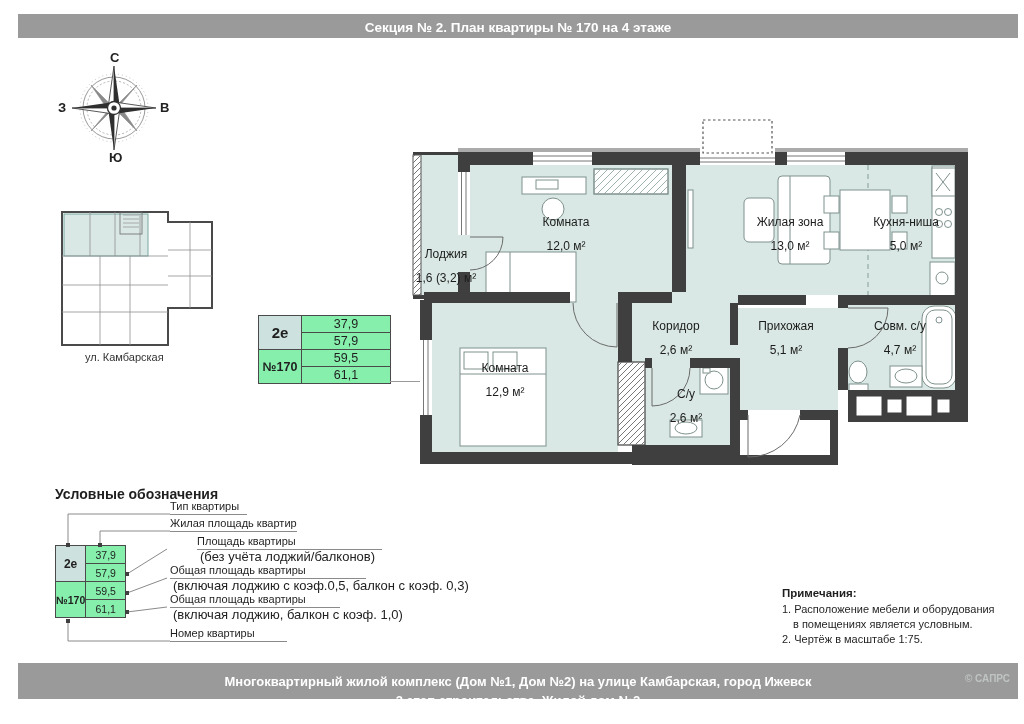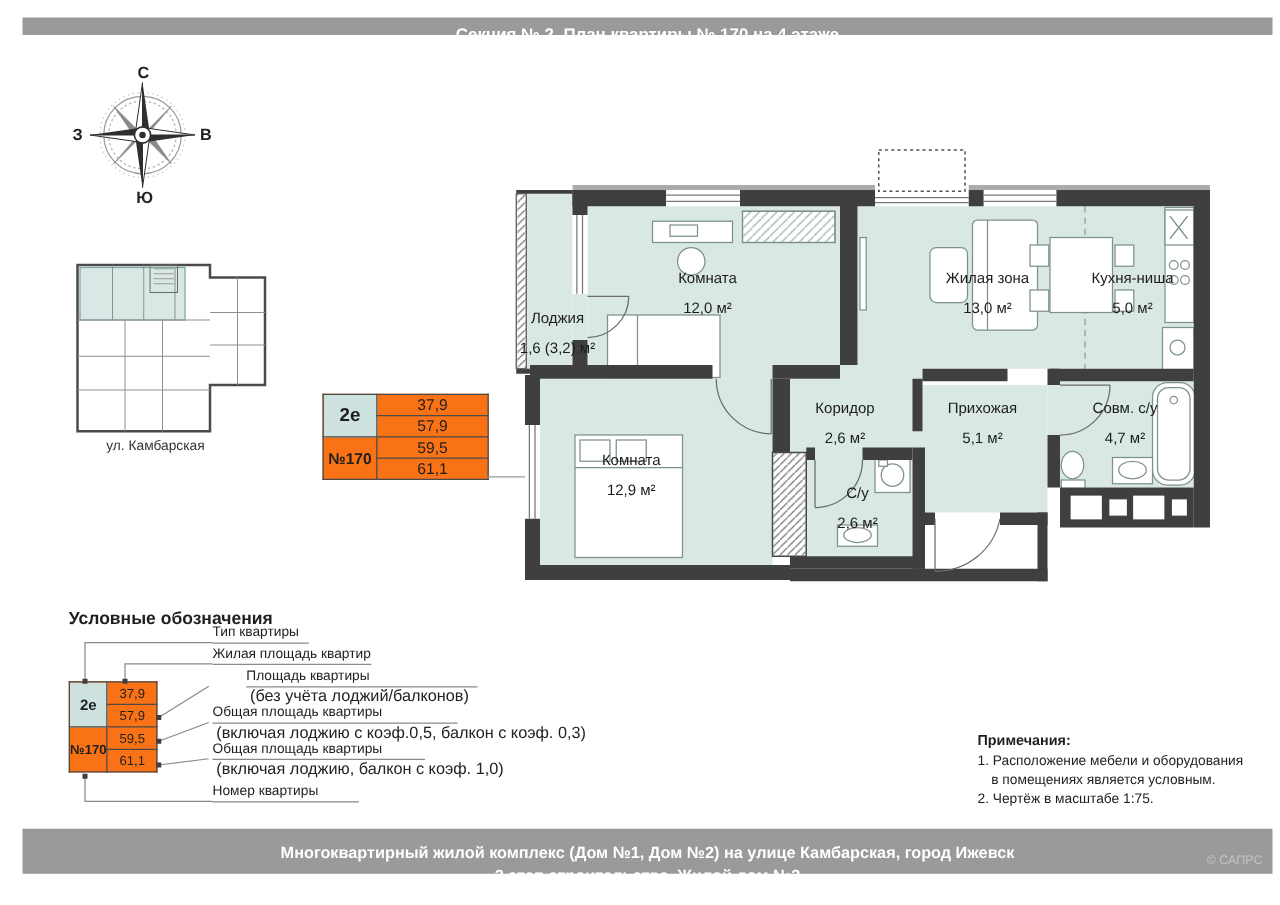--- a/index.html
+++ b/index.html
@@ -1,25 +1,25 @@
 <!DOCTYPE html>
 <html><head>
 <meta charset="utf-8">
 <style>
   html,body{margin:0;padding:0;background:#ffffff;}
   #page{position:relative;width:1024px;height:724px;background:#ffffff;overflow:hidden;
         font-family:"Liberation Sans","DejaVu Sans",sans-serif;color:#1f1f1f;}
   
   .bar{position:absolute;left:18px;right:6px;background:#9a9a9a;color:#ffffff;}
-  #topbar{top:14px;height:14px;line-height:28px;font-size:13.5px;font-weight:bold;text-align:center;}
+  #topbar{top:14px;height:24px;line-height:28px;font-size:13.5px;font-weight:bold;text-align:center;}
   #topbar .page-num{position:absolute;right:10px;top:0;font-weight:bold;margin-top:16px;}
   #botbar{top:663px;height:36px;text-align:center;font-weight:bold;font-size:13px;padding-top:9px;box-sizing:border-box;line-height:19px;}
-  #watermark{position:absolute;right:8px;bottom:1px;font-size:10px;font-weight:normal;color:#c9cfcd;opacity:.8;}
-  
-  .apt-table{position:absolute;border-collapse:collapse;background:#f97316;}
+  #watermark{position:absolute;right:8px;bottom:11px;font-size:10px;font-weight:bold;color:#c9cfcd;opacity:.8;}
+  
+  .apt-table{position:absolute;border-collapse:collapse;background:#86efac;}
   .apt-table td{border:1.6px solid #4a4a4a;text-align:center;vertical-align:middle;padding:0;}
   #main-table{left:258px;top:315px;}
   #main-table td{width:88px;height:16px;font-size:12.5px;}
   #main-table td.typecell{width:42px;background:#cde2de;font-size:15px;font-weight:bold;}
   #main-table td.numcell{width:42px;font-size:12.5px;font-weight:bold;}
   #legend-table{left:55px;top:545px;}
   #legend-table td{width:39px;height:17px;font-size:10.5px;}
   #legend-table td.typecell{width:29px;background:#cde2de;font-size:12px;font-weight:bold;}
   #legend-table td.numcell{width:29px;font-size:10.5px;font-weight:bold;}
   

